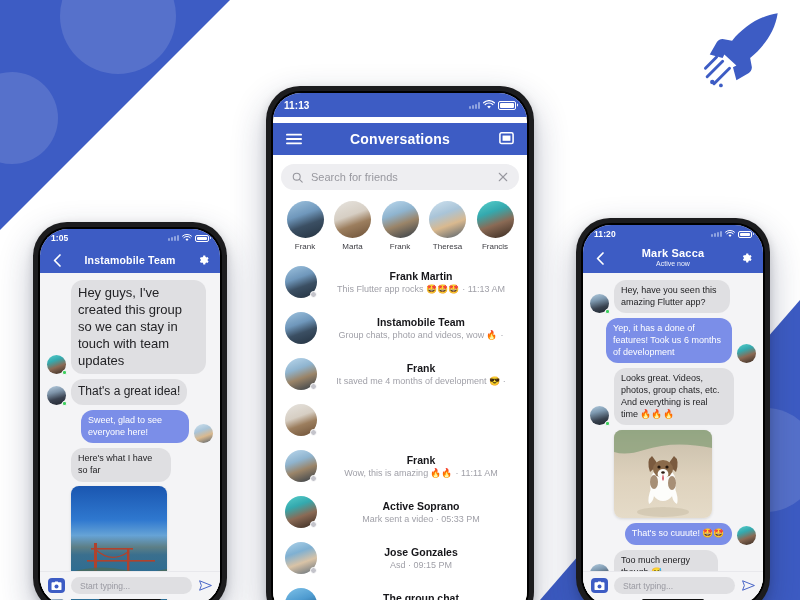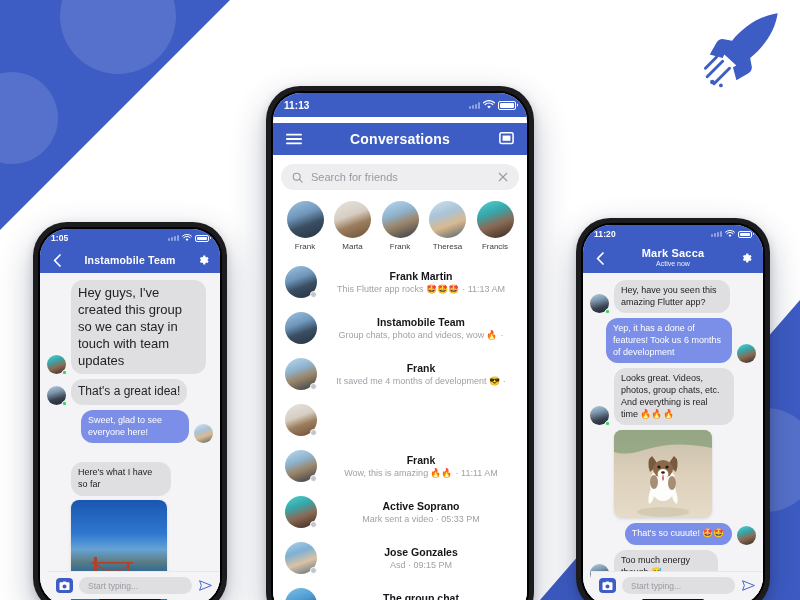--- a/index.html
+++ b/index.html
@@ -106,21 +106,21 @@
     color: #232326;
     background: #dfdfe2;
     line-height: 1.3;
   }
   .bubble.me { background: #7b8ee8; color: #fff; }
   .av-spacer { flex: none; }
   .photo { border-radius: 8px; overflow: hidden; flex: none; box-shadow: 0 1px 3px rgba(0,0,0,.12); }
 
   
   .composer {
-    position: absolute; left: 8px; right: 0; bottom: 0;
+    position: absolute; left: 0; right: 0; bottom: 0;
     background: #f4f4f6;
     display: flex; align-items: center; gap: 6px;
     border-top: 1px solid #e8e8ec;
   }
   .camera-btn { background: #3d5cc4; border-radius: 4px; display:flex; align-items:center; justify-content:center; flex:none; }
   .input-pill { flex: 1; background: #dfdfe2; border-radius: 999px; color: #9a9aa2; display:flex; align-items:center; }
   .send-btn { flex:none; display:flex; align-items:center; justify-content:center; }
 
   
   .searchwrap { background: #fff; padding: 9px 8px 6px; }
@@ -242,21 +242,21 @@
             <div class="bubble" style="font-size:13px;padding:5px 7px;max-width:135px;">Hey guys, I've created this group so we can stay in touch with team updates</div>
           </div>
 
           <div class="msgrow" style="margin-bottom:5px;">
             <div class="av ph-woman" style="width:19px;height:19px;">
                 <span class="online" style="width:5px;height:5px;"></span>
               </div>
             <div class="bubble" style="font-size:12px;padding:5px 7px;max-width:135px;">That's a great idea!</div>
           </div>
 
-          <div class="msgrow me" style="margin-bottom:19px;">
+          <div class="msgrow me" style="margin-bottom:5px;">
             <div class="bubble me" style="font-size:9px;padding:5px 7px;max-width:108px;">Sweet, glad to see everyone here!</div>
             <div class="av ph-theresa" style="width:19px;height:19px;"></div>
           </div>
 
           <div class="msgrow" style="margin-bottom:4px;">
             <div class="av-spacer" style="width:19px;"></div>
             <div class="bubble" style="font-size:9px;padding:5px 7px;max-width:100px;">Here's what I have so far</div>
           </div>
 
           <div class="msgrow" style="margin-bottom:5px;">

